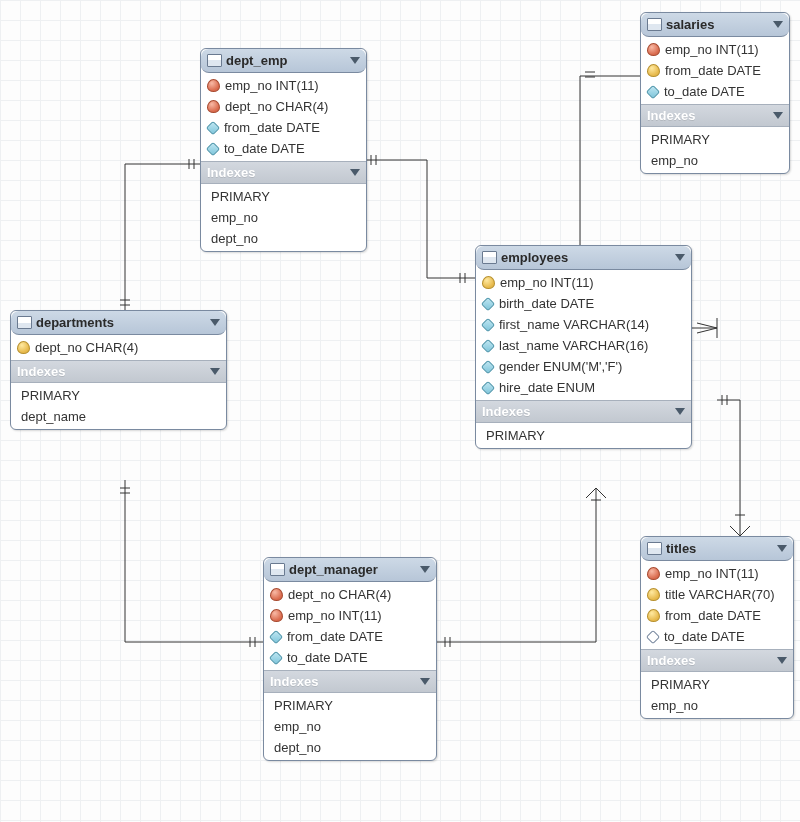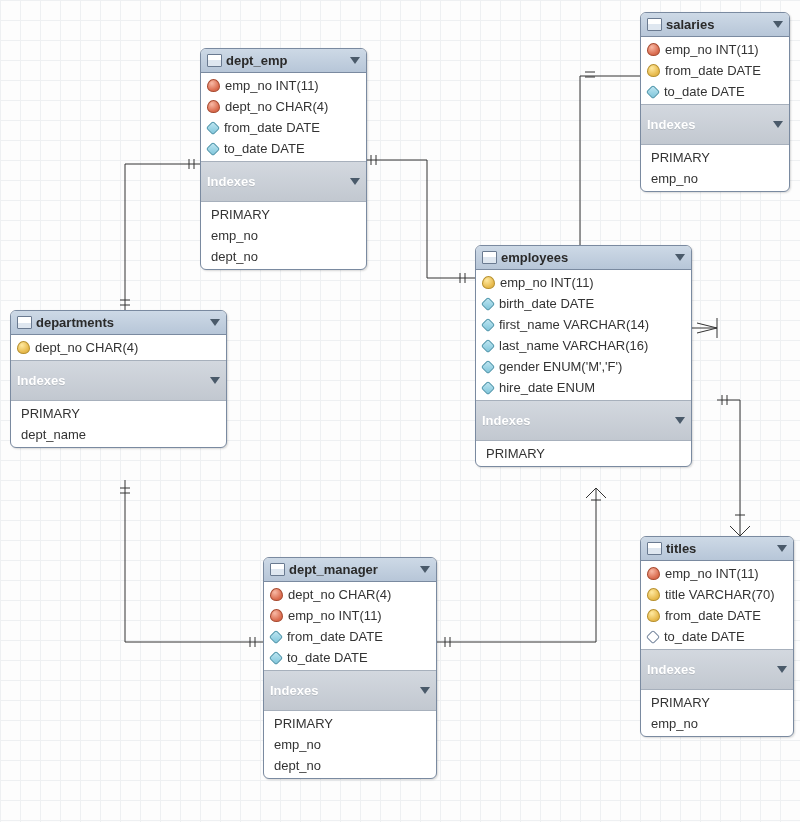--- a/index.html
+++ b/index.html
@@ -30,20 +30,21 @@
   }
   .hdr{
     background:linear-gradient(#cdd9e6,#b7c6d8);
     border-bottom:1px solid #7a8aa0;
     padding:4px 6px;
     display:flex;
     align-items:center;
     gap:4px;
     font-weight:bold;
     color:#2a2a2a;
+    border-radius:8px;
   }
   .hdr .title{flex:1;}
   .tri{
     width:0;height:0;border-left:5px solid transparent;border-right:5px solid transparent;
     border-top:7px solid #4a5a6a;display:inline-block;
   }
   .table-ico{
     width:13px;height:11px;border:1px solid #6a7a90;border-radius:1px;
     background:linear-gradient(#fff 50%,#dfe7f0 50%);
     display:inline-block;flex:none;
@@ -51,21 +52,21 @@
   .rows{padding:2px 0;}
   .row{
     padding:3px 8px 3px 6px;
     display:flex;align-items:center;gap:5px;
     white-space:nowrap;
   }
   .sec{
     background:linear-gradient(#d3d8df,#c2c8d0);
     color:#fff;
     font-weight:600;
-    padding:12px 6px;
+    padding:3px 6px;
     border-top:1px solid #a7b0bc;
     border-bottom:1px solid #a7b0bc;
     display:flex;align-items:center;
   }
   .sec .lab{flex:1;text-shadow:0 1px 0 rgba(0,0,0,.1);}
   .idx{padding:2px 0;}
   .idx .irow{padding:3px 10px;}
   
   .ico{width:11px;height:11px;display:inline-block;flex:none;border-radius:2px;}
   .ico.pk-gold{

